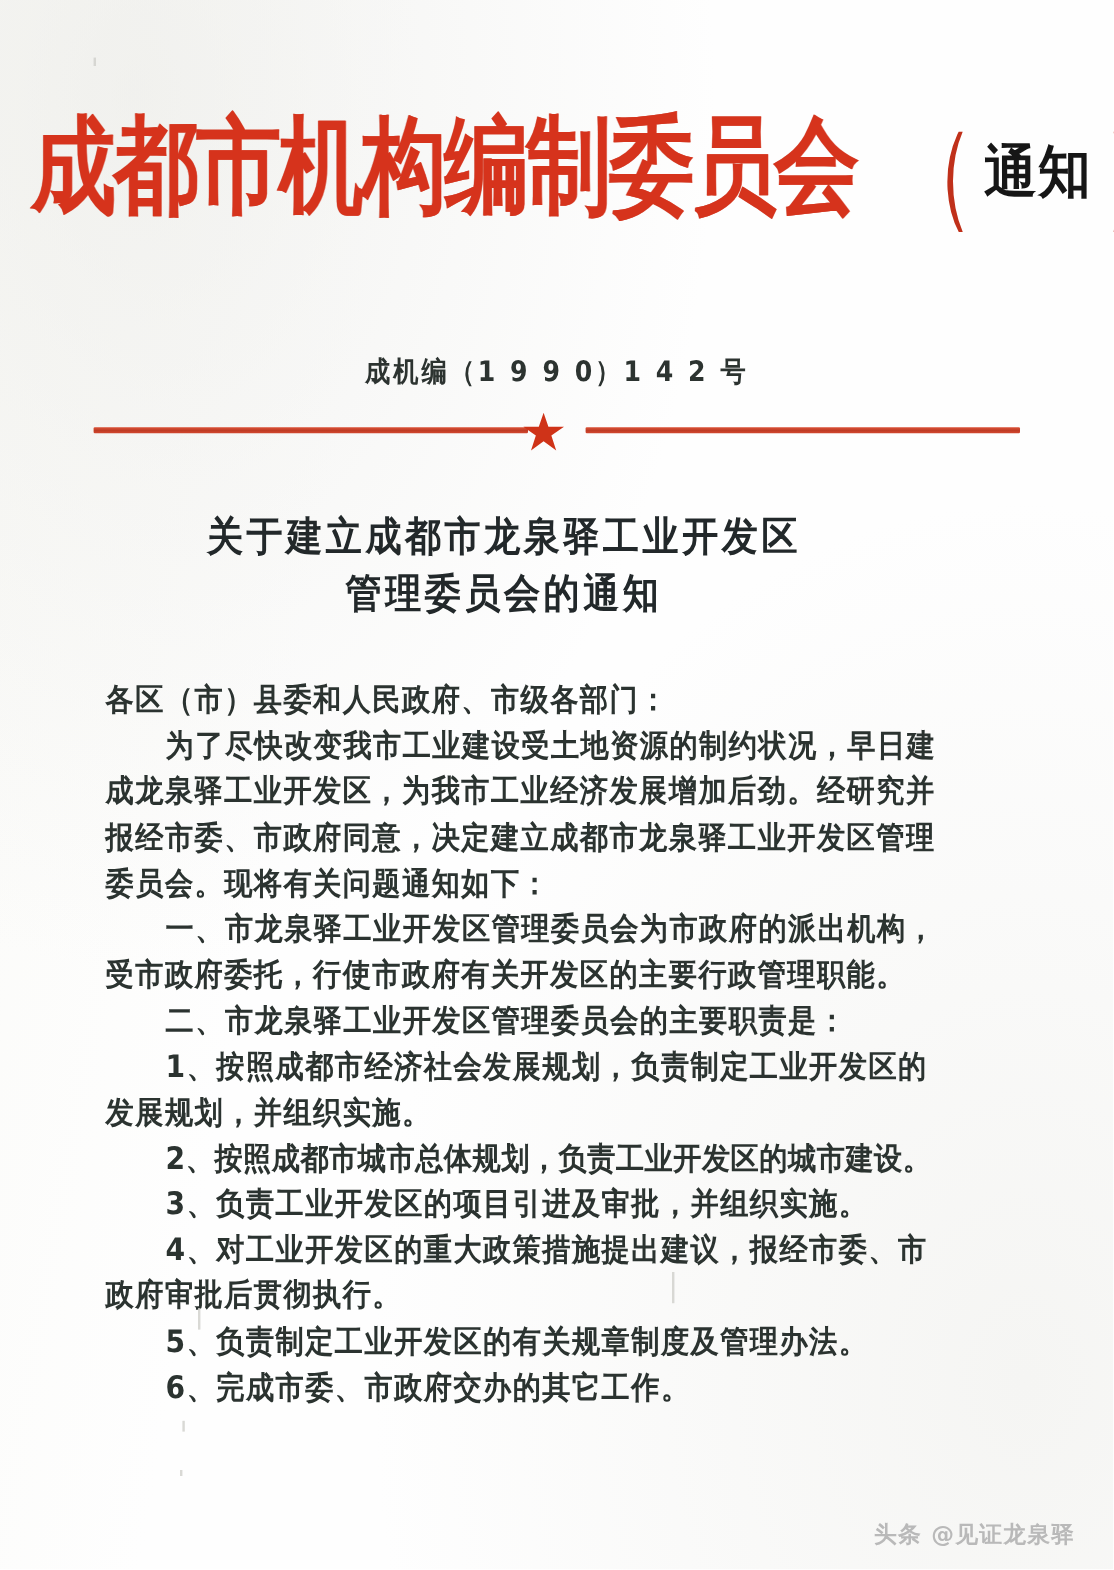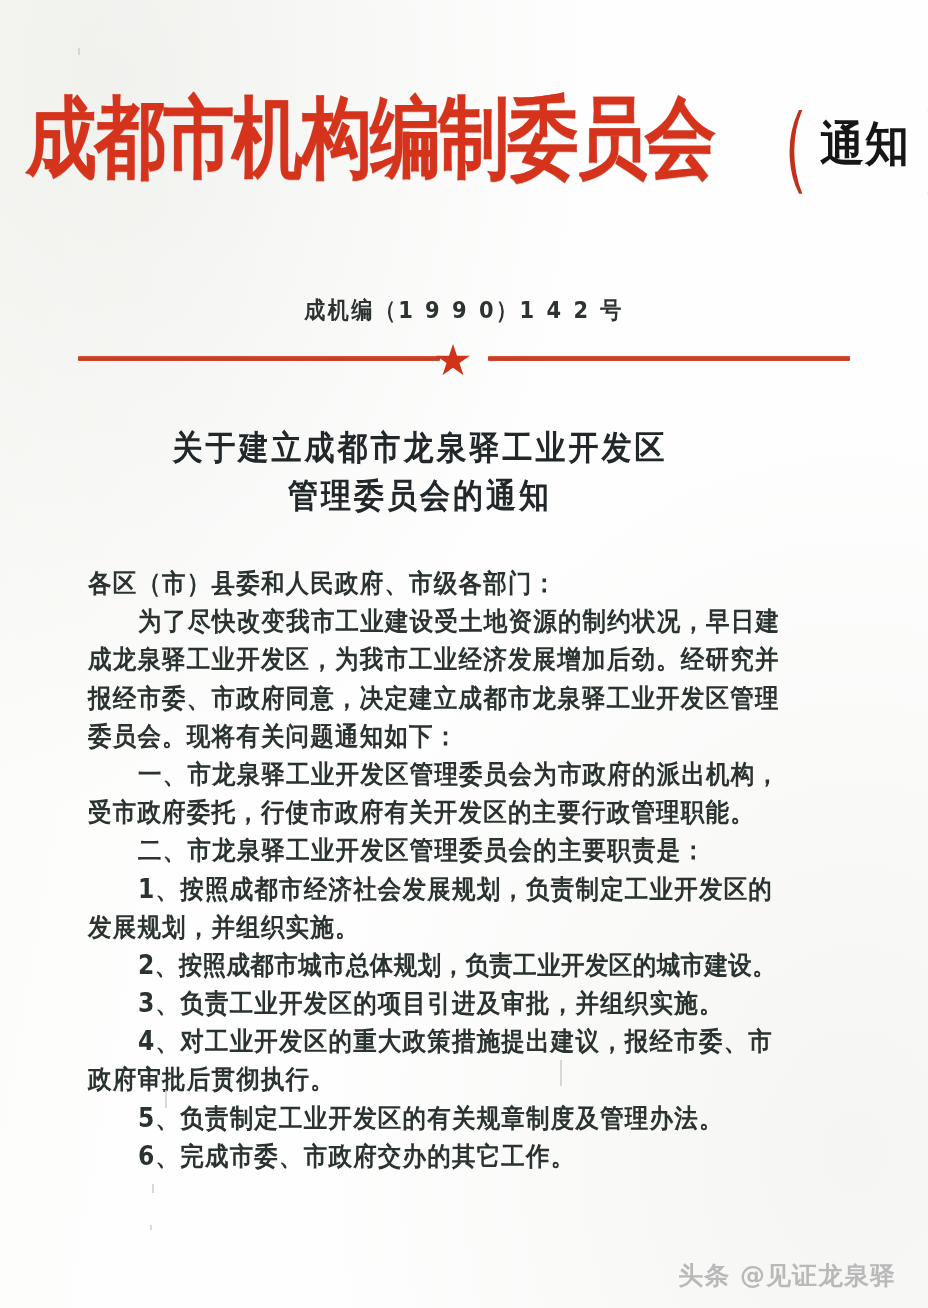--- a/index.html
+++ b/index.html
@@ -160,21 +160,21 @@
   }
   .line.indent   { text-indent: 50px; }
   .line.dense    { letter-spacing: 0.4px; }
 
   
   .watermark {
     position: absolute;
     right: 32px;
     bottom: 16px;
     font-family: "DejaVu Sans", "Liberation Sans", sans-serif;
-    font-size: 25px;
+    font-size: 19px;
     font-weight: bold;
     color: #b9b9b9;
     letter-spacing: 1px;
     white-space: nowrap;
     text-align: right;
   }
 
   
   .speck {
     position: absolute;

